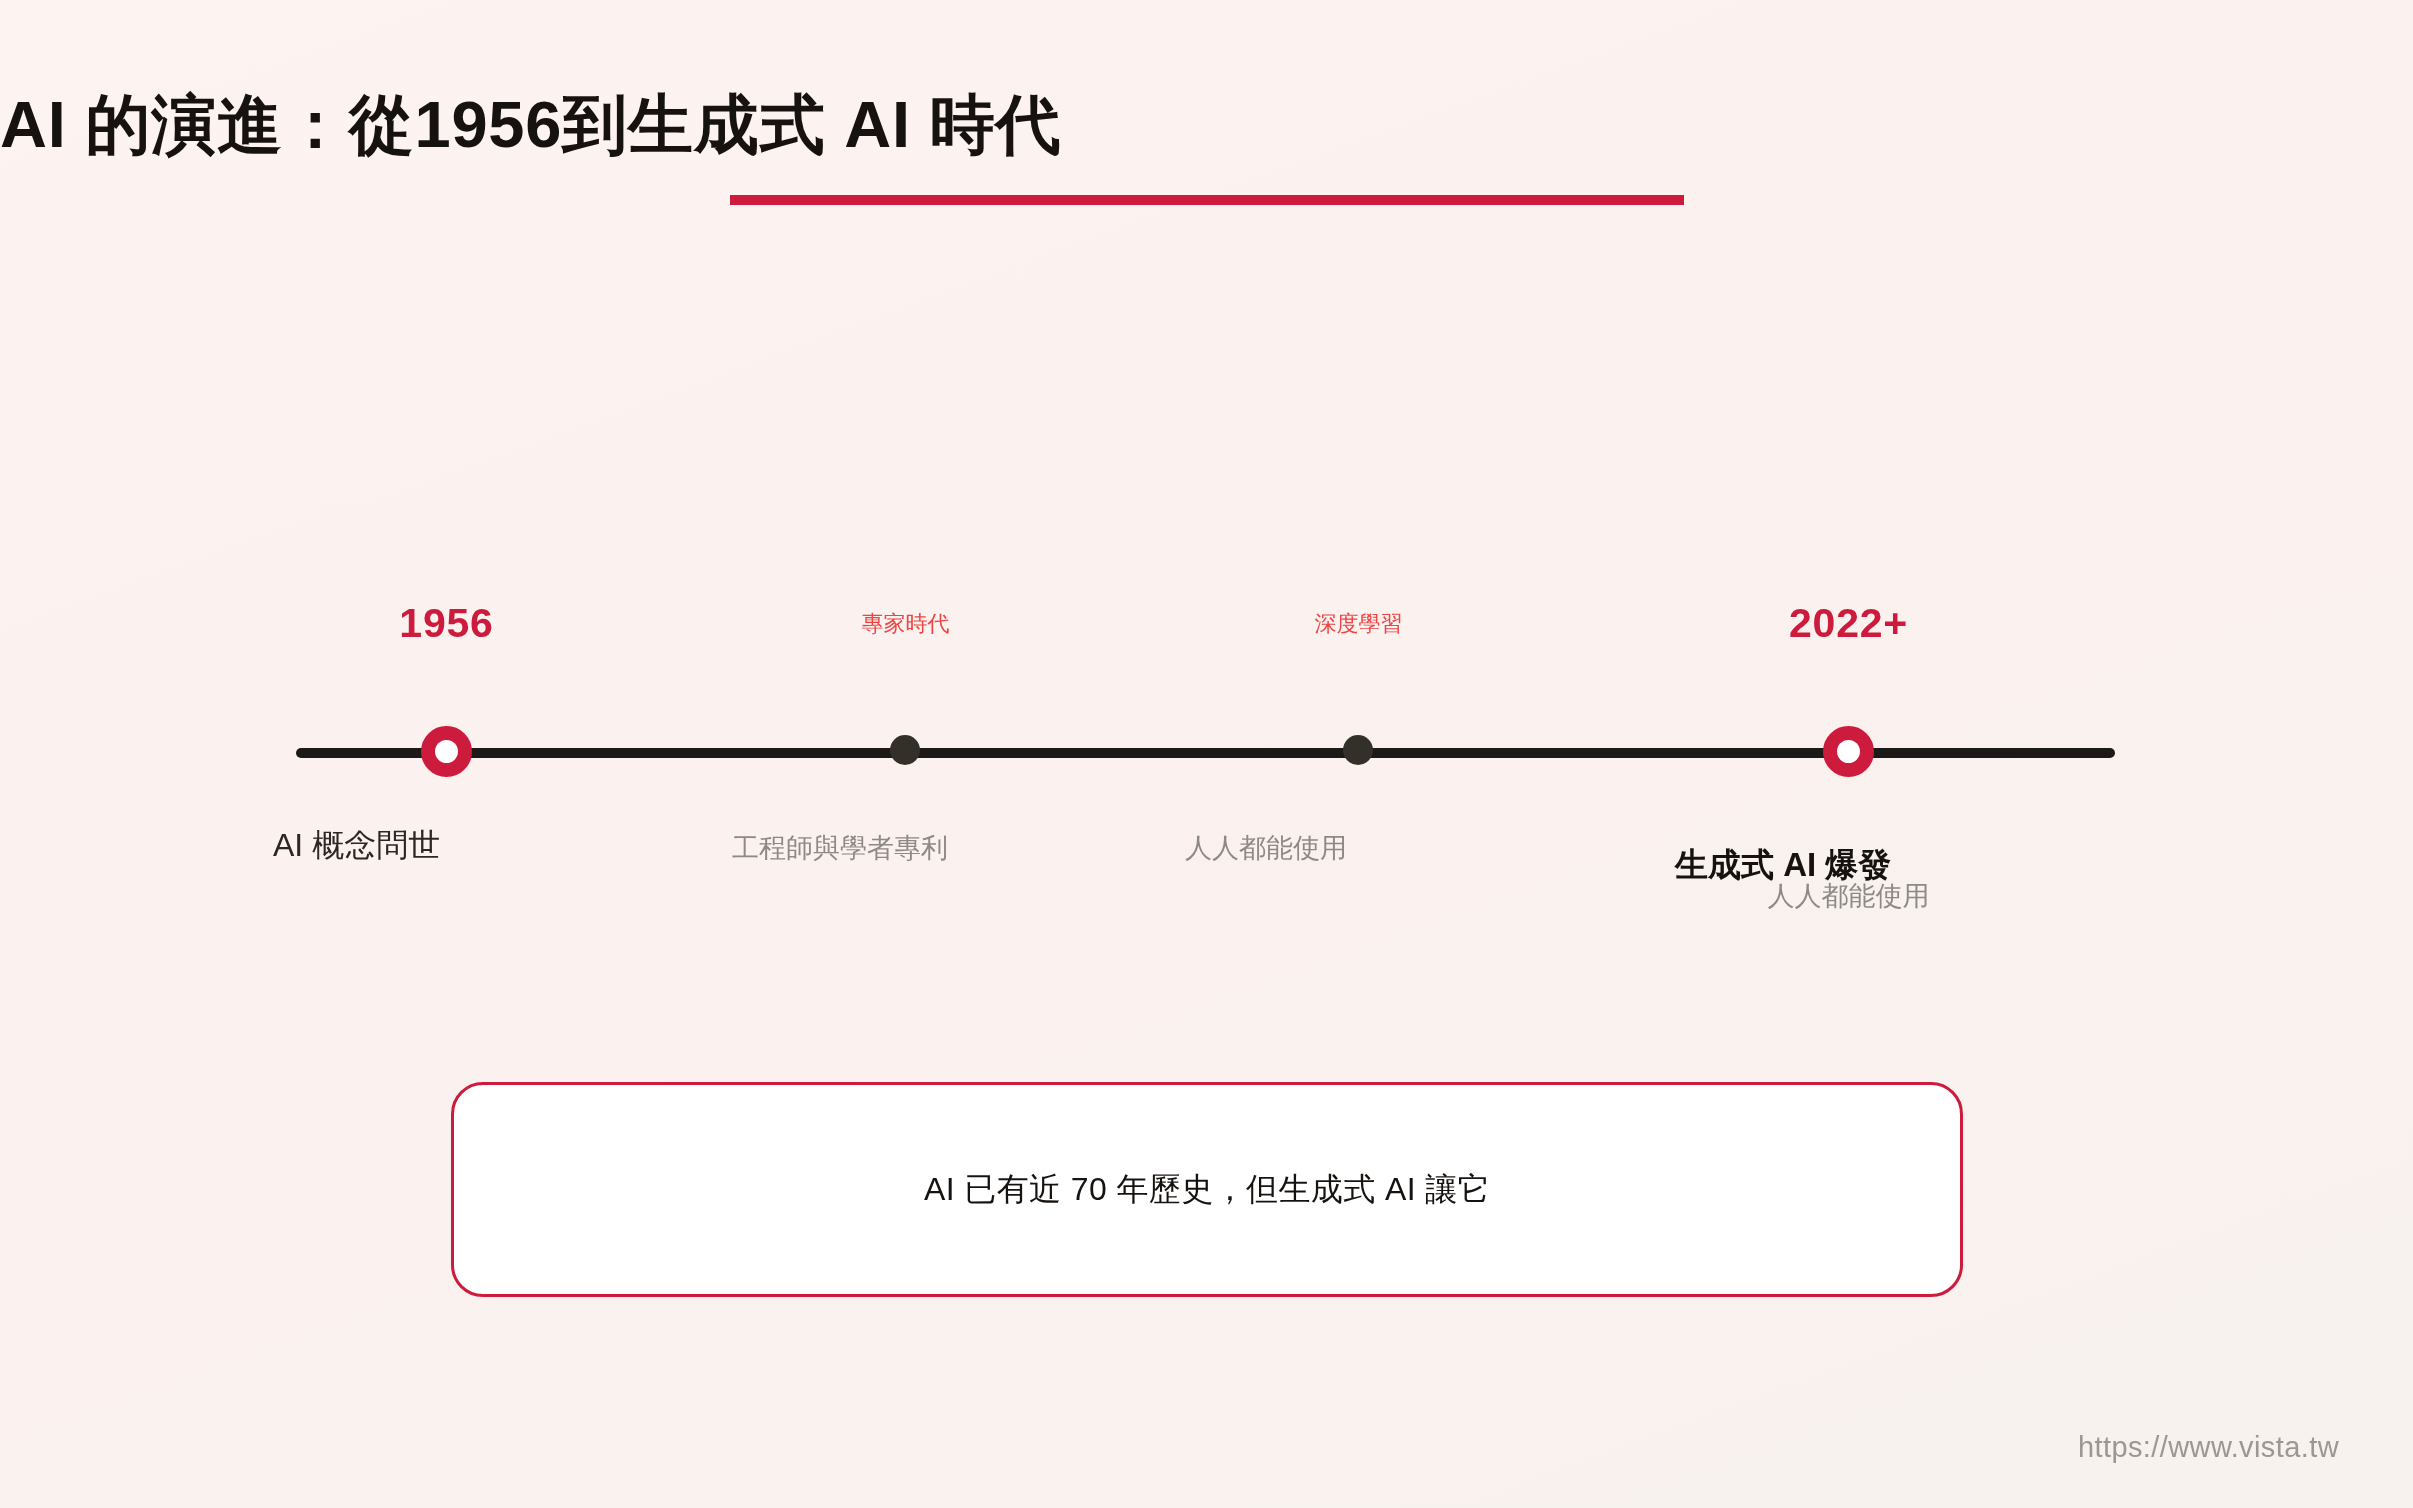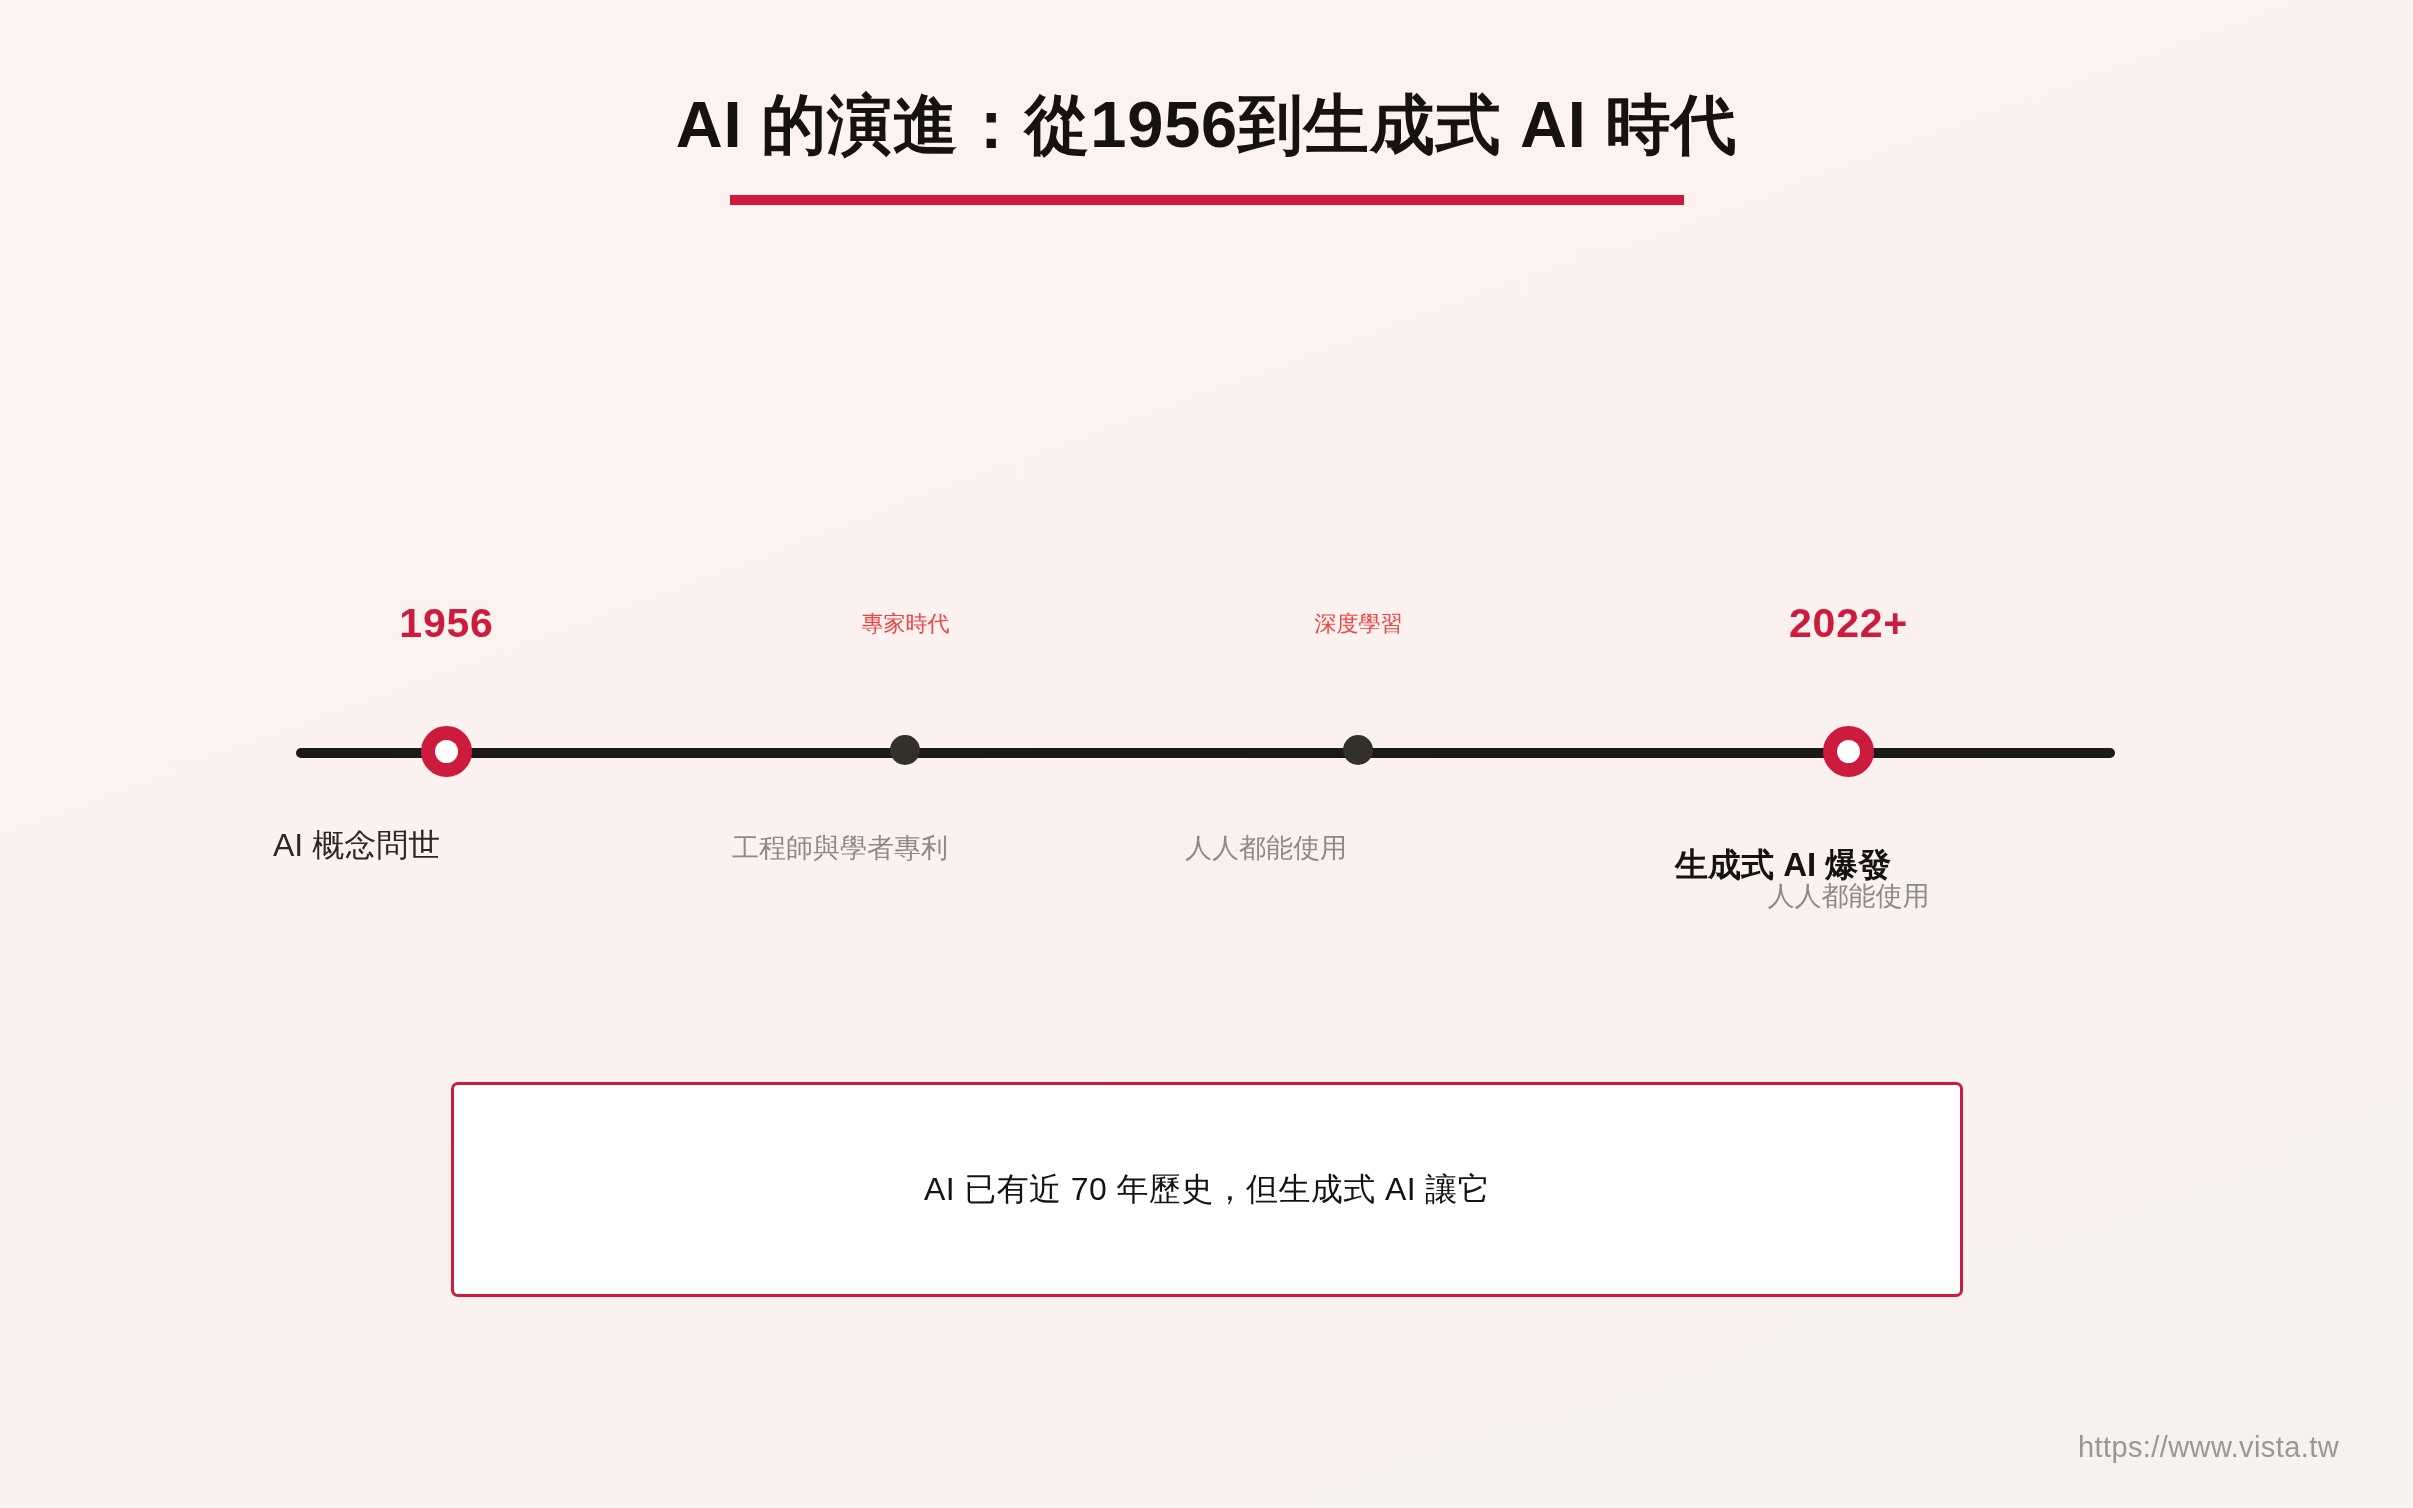--- a/index.html
+++ b/index.html
@@ -19,21 +19,20 @@
     width: 2413px;
     height: 1508px;
   }
 
   
   .title-block {
     position: absolute;
     top: 89px;
     left: 0;
     width: 2413px;
-    text-align: center;
   }
   .slide-title {
     font-size: 65px;
     font-weight: bold;
     color: #16120F;
     letter-spacing: 0.8px;
     line-height: 1.12;
     white-space: nowrap;
   }
   .title-underline {
@@ -149,21 +148,21 @@
   
   .callout {
     position: absolute;
     left: 451px;
     top: 1082px;
     width: 1512px;
     height: 215px;
     box-sizing: border-box;
     background: #FFFFFF;
     border: 3.8px solid #CC1B3C;
-    border-radius: 7px;
+    border-radius: 32px;
     display: flex;
     flex-direction: row;
     align-items: center;
     justify-content: center;
   }
   .callout-line1 {
     font-size: 32px;
     color: #16120F;
     letter-spacing: 0.4px;
     white-space: nowrap;

